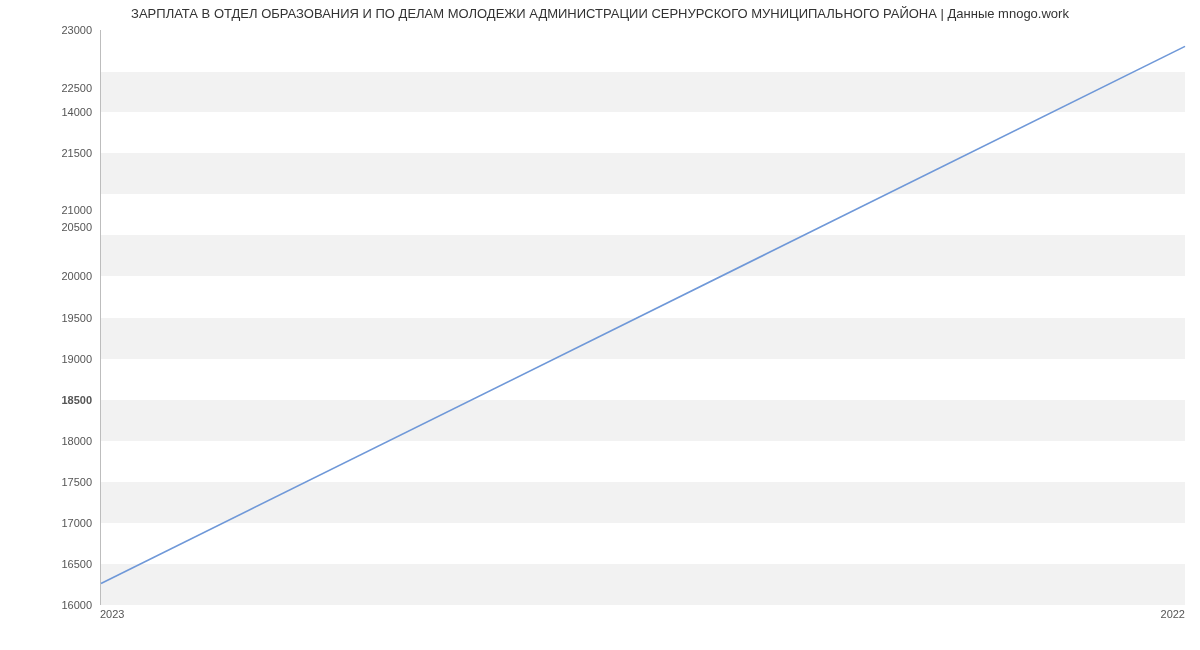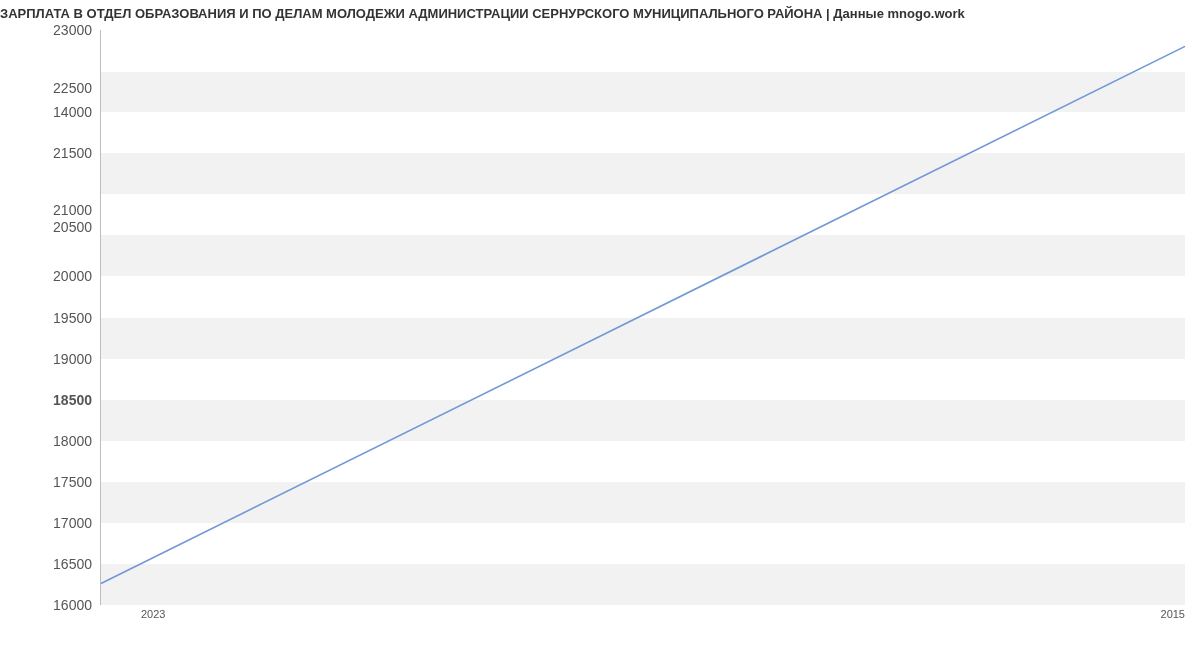--- a/index.html
+++ b/index.html
@@ -13,22 +13,23 @@
   .chart-container {
     position: relative;
     width: 1200px;
     height: 650px;
   }
   .chart-title {
     position: absolute;
     top: 6px;
     left: 0;
     width: 100%;
+    text-align: center;
     font-size: 13px;
-    font-weight: bold;
+    font-weight: normal;
     color: #333;
   }
   .plot-area {
     position: absolute;
     left: 100px;
     top: 30px;
     width: 1085px;
     height: 575px;
     border-left: 1px solid #bdbdbd;
     border-bottom: 1px solid #bdbdbd;
@@ -44,34 +45,34 @@
     position: absolute;
     left: 0;
     width: 100%;
     height: 1px;
     background: #ffffff;
   }
   .y-tick-label {
     position: absolute;
     right: 1108px; 
     transform: translateY(-50%);
-    font-size: 14px;
+    font-size: 11px;
     color: #555;
     text-align: center;
     white-space: nowrap;
   }
   .x-tick-label {
     position: absolute;
     top: 608px;
     transform: translateX(-50%);
     font-size: 11px;
     color: #555;
     white-space: nowrap;
   }
-  .x-tick-label.left { transform: none; margin-left: 41px; }
+  .x-tick-label.left { transform: none; }
   .x-tick-label.right { transform: translateX(-100%); }
   svg.series {
     position: absolute;
     left: 0;
     top: 0;
     width: 100%;
     height: 100%;
     overflow: visible;
   }
   .series-line {
@@ -122,14 +123,14 @@
     <div class="y-tick-label" style="top: 358.571px;">19000</div>
     <div class="y-tick-label" style="top: 317.5px;">19500</div>
     <div class="y-tick-label" style="top: 276.429px;">20000</div>
     <div class="y-tick-label" style="top: 227px;">20500</div>
     <div class="y-tick-label" style="top: 210px;">21000</div>
     <div class="y-tick-label" style="top: 153.214px; margin-left: 36px;">21500</div>
     <div class="y-tick-label" style="top: 112.143px;">14000</div>
     <div class="y-tick-label" style="top: 88px;">22500</div>
     <div class="y-tick-label" style="top: 30px;">23000</div>
     <div class="x-tick-label left" style="left: 100px;">2023</div>
-    <div class="x-tick-label right" style="left: 1185px;">2015</div>
+    <div class="x-tick-label right" style="left: 1185px;">2022</div>
   </div>
 
 </body></html>

